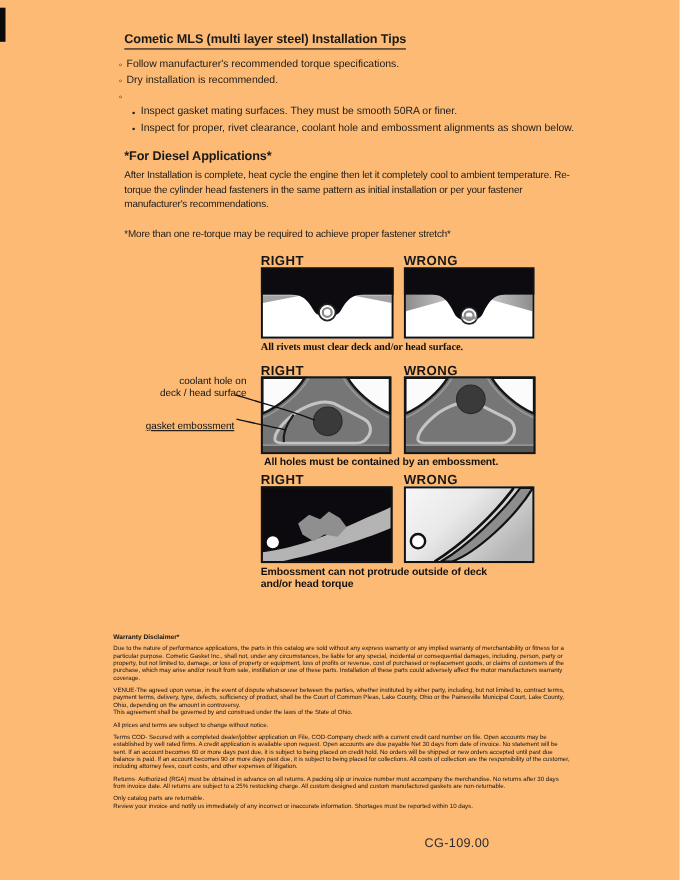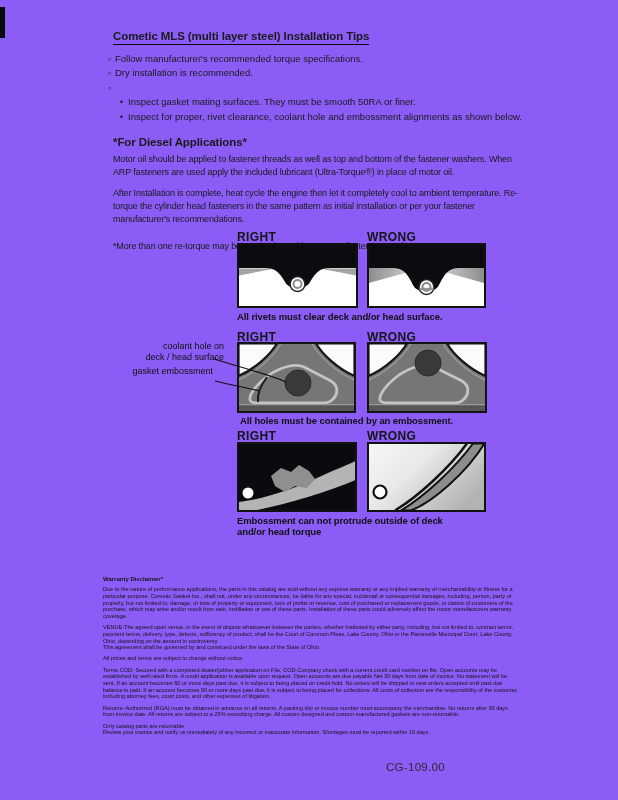--- a/index.html
+++ b/index.html
@@ -1,16 +1,16 @@
 <!DOCTYPE html>
 <html><head>
 <meta charset="utf-8">
 <style>
   html,body{margin:0;padding:0;background:#fff;}
-  .page{position:relative;width:618px;height:800px;background:#8b5cf6;overflow:hidden;
+  .page{position:relative;width:618px;height:800px;background:#fdba74;overflow:hidden;
         font-family:"Liberation Sans",sans-serif;color:#1a1a1a;}
   .reg-mark{position:absolute;left:0;top:7px;width:5px;height:31px;background:#0a0a0a;}
 
   
   .textblock{position:absolute;left:108px;top:26px;width:424px;}
   .doc-title{display:inline-block;margin:0 0 7px 5px;font-size:11.5px;font-weight:bold;
              letter-spacing:-0.1px;border-bottom:1.6px solid #0a0a0a;padding-bottom:1.5px;}
   .bullet{display:flex;align-items:flex-start;font-size:9.5px;line-height:14.6px;}
   .bullet .mk{width:7px;flex:0 0 7px;font-size:9px;line-height:14.6px;text-align:left;}
   .bullet.sub{margin-left:12px;}
@@ -60,21 +60,20 @@
     <div class="bullet sub">
       <span class="mk">•</span>
       <span>Inspect gasket mating surfaces.  They must be smooth 50RA or finer.</span>
     </div>
     <div class="bullet sub">
       <span class="mk">•</span>
       <span>Inspect for proper, rivet clearance, coolant hole and embossment alignments as shown below.</span>
     </div>
 
     <h2 class="diesel-h">*For Diesel Applications*</h2>
-    <p class="para">Motor oil should be applied to fastener threads as well as top and bottom of the fastener washers. When ARP fasteners are used apply the included lubricant (Ultra-Torque®) in place of motor oil.</p>
     <p class="para">After Installation is complete, heat cycle the engine then let it completely cool to ambient temperature. Re-torque the cylinder head fasteners in the same pattern as initial installation or per your fastener manufacturer's recommendations.</p>
     <p class="para note">*More than one re-torque may be required to achieve proper fastener stretch*</p>
   </div>
 
   <div class="diagrams">
 
     <div class="dg-h" style="left:137px;top:0;width:121px;">RIGHT</div>
     <div class="dg-h" style="left:267px;top:0;width:119px;">WRONG</div>
 
     <svg class="dg-img" style="left:137px;top:13px;" width="121" height="65" viewBox="0 0 121 65">
@@ -101,30 +100,30 @@
       <rect x="0" y="0" width="119" height="65" fill="#ffffff"></rect>
       <path d="M2,25 L56,25 L2,40 Z" fill="url(#wgl)"></path>
       <path d="M117,25 L63,25 L117,40 Z" fill="url(#wgr)"></path>
       <path d="M0,0 H119 V25 H92 C82,25 78,30 72,42 C68,51 50,51 46,42 C40,30 36,25 26,25 H0 Z" fill="#0d0a10"></path>
       <circle cx="59.5" cy="44" r="7.5" fill="#ffffff" stroke="#222222" stroke-width="1.6"></circle>
       <line x1="52.5" y1="46" x2="66.5" y2="46" stroke="#9b9b9b" stroke-width="2.4"></line>
       <circle cx="59.5" cy="44" r="4" fill="none" stroke="#8a8a8a" stroke-width="2"></circle>
       <rect x="1" y="1" width="117" height="63" fill="none" stroke="#111111" stroke-width="2"></rect>
     </svg>
 
-    <div class="dg-cap" style="left:137px;top:81px;width:260px;">All rivets must clear deck and/or head surface.</div>
+    <div class="dg-cap" style="left:137px;top:81px;width:260px;font-family:Liberation Serif, serif;">All rivets must clear deck and/or head surface.</div>
 
     <div class="dg-h" style="left:137px;top:100px;width:119px;">RIGHT</div>
     <div class="dg-h" style="left:267px;top:100px;width:120px;">WRONG</div>
 
     <div class="dg-side-label" style="left:12px;top:111px;width:112px;">
       <div>coolant hole on</div>
       <div>deck / head surface</div>
     </div>
-    <div class="dg-side-label" style="left:0;top:136px;width:113px;">gasket embossment</div>
+    <div class="dg-side-label" style="left:0;top:152px;width:113px;text-decoration:underline;">gasket embossment</div>
 
     <svg class="dg-img" style="left:137px;top:112px;" width="119" height="71" viewBox="0 0 119 71">
       <rect x="0" y="0" width="119" height="71" fill="#767676"></rect>
       <path d="M1.5,1.5 H40 C33,13 18,27 1.5,34 Z" fill="#fbfbfb" stroke="#161616" stroke-width="2.2"></path>
       <path d="M117.5,1.5 H79 C86,13 101,27 117.5,34 Z" fill="#fbfbfb" stroke="#161616" stroke-width="2.2"></path>
       <path d="M44,1.5 C37,14 20,30 1.5,38" stroke="#9a9a9a" stroke-width="1.4" fill="none"></path>
       <path d="M75,1.5 C82,14 99,30 117.5,38" stroke="#9a9a9a" stroke-width="1.4" fill="none"></path>
       <path d="M13,58 C12,52 20,42 32,33 C44,25 58,21 67,25 L94,39 C101,43 102,52 95,58 C93,60 89,61 85,61 L22,61 C16,61 13.5,60 13,58 Z" stroke="#c4c4c4" stroke-width="2.8" fill="none"></path>
       <path d="M30,35 C24,43 20,52 21,60" stroke="#1c1c1c" stroke-width="2" fill="none"></path>
       <circle cx="61" cy="41" r="13" fill="#3a3a3a" stroke="#2a2a2a" stroke-width="1"></circle>

